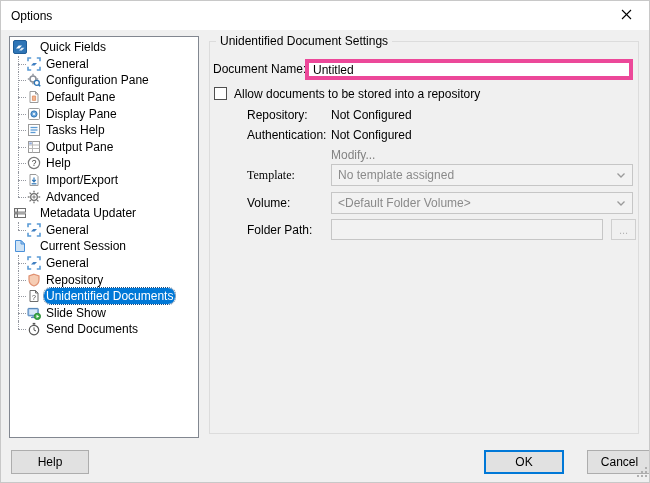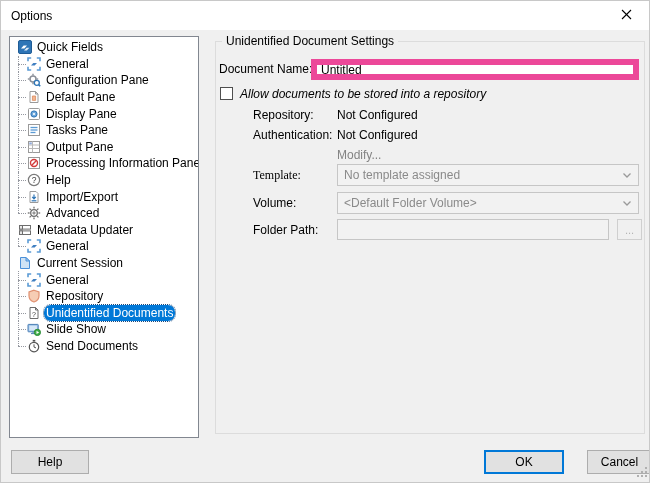--- a/index.html
+++ b/index.html
@@ -22,53 +22,53 @@
   }
   
   .tree-panel {
     position:absolute; left:8px; top:35px; width:190px; height:402px;
     background:#ffffff; border:1px solid #828790; overflow:hidden;
     padding-top:2px;
   }
   .tree-row { position:relative; height:16.6px; display:flex; align-items:center; white-space:nowrap; }
   .tree-row .ticon { width:14px; height:14px; flex:0 0 14px; margin-right:3px; display:inline-block; }
   .tree-row .ticon svg { display:block; }
-  .tree-row.lvl0 { padding-left:8px; }
+  .tree-row.lvl0 { padding-left:3px;gap:8px; }
   .tree-row.lvl1 { padding-left:17px; }
   .tree-row.lvl1 .stub {
     position:absolute; left:8px; top:50%; width:8px; height:0;
     border-top:1px dotted #9598a0;
   }
   .tree-row.lvl1 .vline {
     position:absolute; left:8px; top:0; bottom:0; width:0;
     border-left:1px dotted #9598a0;
   }
   .tree-row.lvl1.last-child .vline { bottom:50%; }
   .tree-label { padding:1px 2px; }
   .tree-row.selected .tree-label {
     background:#0078d7; color:#fff; outline:1px dotted #16487e;border-radius:7px;
   }
   
   .groupbox {
-    position:absolute; left:214px; top:40px; width:430px; height:393px;
+    position:absolute; left:208px; top:40px; width:430px; height:393px;
     border:1px solid #dcdcdc;
   }
   .groupbox-title {
     position:absolute; top:-8px; left:6px; background:#f0f0f0;
     padding:0 4px; color:#000;
   }
   .gb-label { position:absolute; color:#000; }
   .gb-value { position:absolute; color:#000; }
   .gb-gray  { color:#838383; }
   .doc-name-input {
     position:absolute; left:95px; top:17px; width:328px; height:21px;
-    border:6px solid #ec4899; background:#fff; font-family:"Liberation Sans",sans-serif;
+    border:4px solid #ec4899; background:#fff; font-family:"Liberation Sans",sans-serif;
     font-size:12px; padding:0 4px; color:#000;
   }
-  .checkbox-row { position:absolute; left:4px; top:45px; display:flex; align-items:flex-start;font-style:italic; }
+  .checkbox-row { position:absolute; left:4px; top:45px; display:flex; align-items:flex-start; }
   .checkbox {
     width:13px; height:13px; background:#fff; border:1px solid #4f4f4f;
     display:inline-block; margin-right:7px;
   }
   .dropdown {
     position:absolute; left:121px; width:302px; height:22px;
     background:#f2f2f2; border:1px solid #c6c6c6;
     display:flex; align-items:center; padding:0 6px; color:#8a8a8a;
   }
   .dropdown .chev { margin-left:auto; display:flex; align-items:center; }
@@ -180,49 +180,37 @@
         <span class="ticon">
           <svg width="14" height="14" viewBox="0 0 14 14">
             <rect x="1.5" y="1.5" width="11" height="11" fill="#fff" stroke="#9a9a9a"></rect>
             <g stroke="#5b9bd5" stroke-width="1.3">
               <line x1="3.5" y1="4.5" x2="10.5" y2="4.5"></line>
               <line x1="3.5" y1="7" x2="10.5" y2="7"></line>
               <line x1="3.5" y1="9.5" x2="8.5" y2="9.5"></line>
             </g>
           </svg>
         </span>
-        <span class="tree-label">Tasks Pane</span>
+        <span class="tree-label">Tasks Help</span>
       </div>
       <div class="tree-row lvl1">
         <span class="vline"></span>
         <span class="stub"></span>
         <span class="ticon">
           <svg width="14" height="14" viewBox="0 0 14 14">
             <rect x="1.5" y="1.5" width="11" height="11" fill="#fff" stroke="#9a9a9a"></rect>
             <g stroke="#b8b8b8" stroke-width="1">
               <line x1="1.5" y1="5" x2="12.5" y2="5"></line>
               <line x1="5.5" y1="1.5" x2="5.5" y2="12.5"></line>
               <line x1="1.5" y1="8.5" x2="12.5" y2="8.5"></line>
             </g>
             <rect x="2.3" y="2.4" width="2.5" height="1.9" fill="#8faadc"></rect>
           </svg>
         </span>
         <span class="tree-label">Output Pane</span>
-      </div>
-      <div class="tree-row lvl1">
-        <span class="vline"></span>
-        <span class="stub"></span>
-        <span class="ticon">
-          <svg width="14" height="14" viewBox="0 0 14 14">
-            <rect x="1.5" y="1.5" width="11" height="11" fill="#fff" stroke="#9a9a9a"></rect>
-            <circle cx="7" cy="7" r="3.5" fill="#fff" stroke="#d23b3b" stroke-width="1.4"></circle>
-            <line x1="4.8" y1="9.2" x2="9.2" y2="4.8" stroke="#d23b3b" stroke-width="1.4"></line>
-          </svg>
-        </span>
-        <span class="tree-label">Processing Information Pane</span>
       </div>
       <div class="tree-row lvl1">
         <span class="vline"></span>
         <span class="stub"></span>
         <span class="ticon">
           <svg width="14" height="14" viewBox="0 0 14 14">
             <circle cx="7" cy="7" r="5.6" fill="#fff" stroke="#7a7a7a" stroke-width="1.2"></circle>
             <text x="7" y="10" font-size="8.5" text-anchor="middle" fill="#3a3a3a" font-family="sans-serif">?</text>
           </svg>
         </span>

